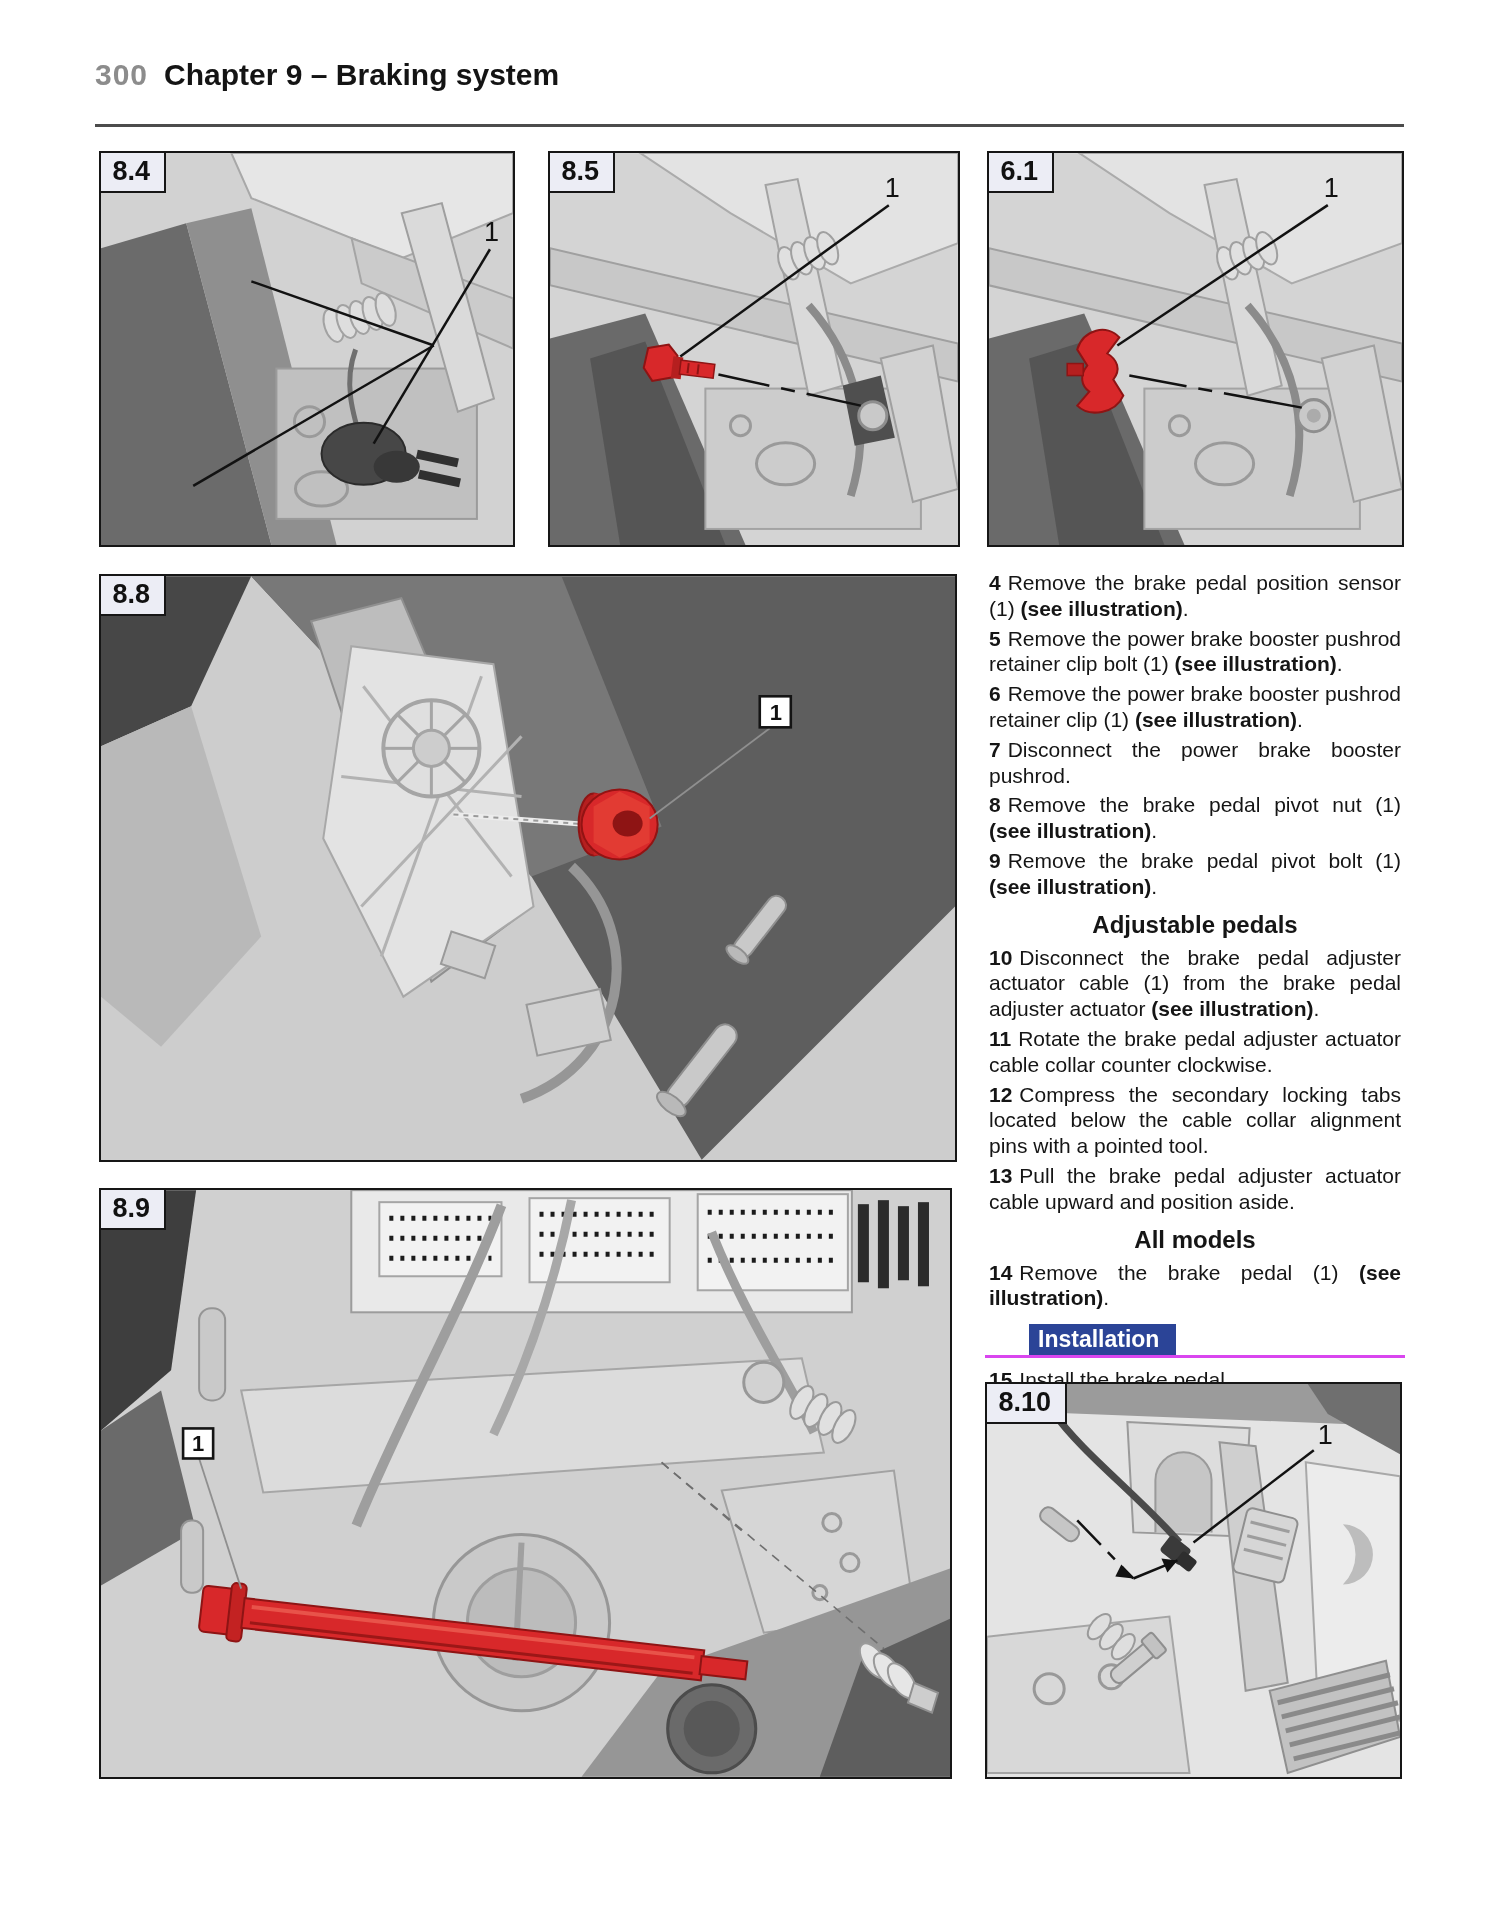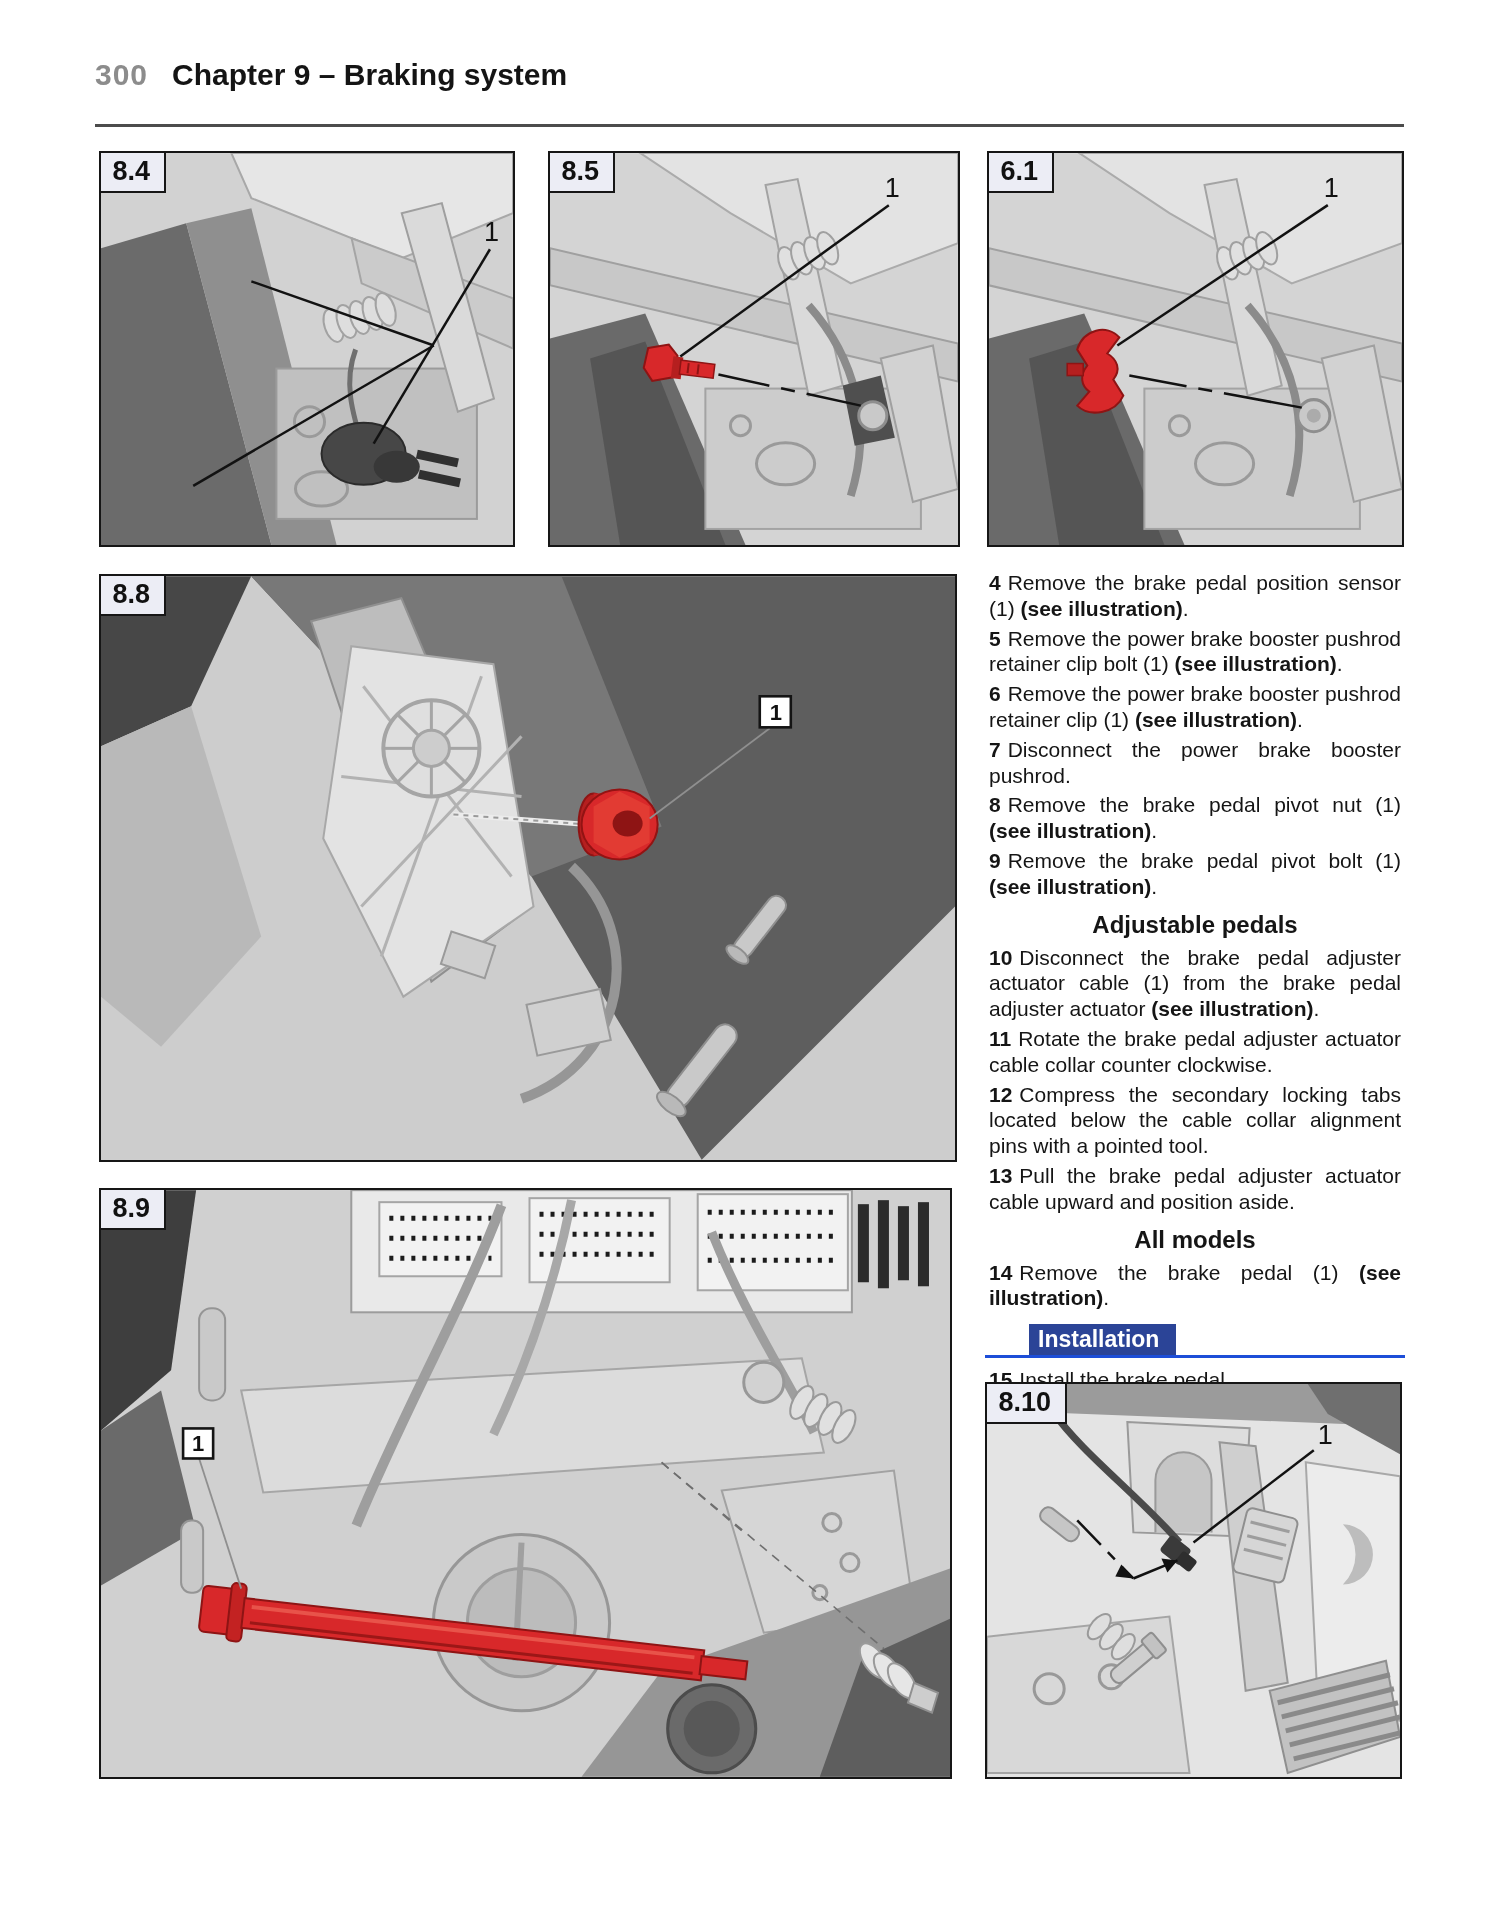--- a/index.html
+++ b/index.html
@@ -1,21 +1,21 @@
 <!DOCTYPE html>
 <html><head>
 <meta charset="utf-8">
 <style>
   html,body{margin:0;padding:0;background:#ffffff;}
   .page{
     position:relative;width:1500px;height:1929px;background:#ffffff;
     font-family:"Liberation Sans", sans-serif;color:#151515;overflow:hidden;
   }
   
-  .hdr{position:absolute;left:95px;top:58px;display:flex;gap:24px;align-items:baseline;}
+  .hdr{position:absolute;left:95px;top:58px;display:flex;gap:16px;align-items:baseline;}
   .hdr .pgnum{font-size:30px;font-weight:bold;color:#8c8c8c;letter-spacing:1px;}
   .hdr .chap{font-size:30px;font-weight:bold;color:#141414;}
   .hrule{position:absolute;left:95px;top:124px;width:1309px;height:3px;background:#4c4c4c;}
 
   
   .panel{position:absolute;border:2.5px solid #161616;background:#d5d5d5;box-sizing:border-box;}
   .panel svg{display:block;width:100%;height:100%;}
   .figlabel{
     position:absolute;left:-2.5px;top:-2.5px;height:42px;box-sizing:border-box;
     background:#ecedf5;border:2.5px solid #161616;font-size:27px;font-weight:bold;
@@ -26,21 +26,21 @@
   .f86{left:987px;top:151px;width:417px;height:396px;}
   .f88{left:99px;top:574px;width:858px;height:588px;}
   .f89{left:99px;top:1188px;width:853px;height:591px;}
   .f810{left:985px;top:1382px;width:417px;height:397px;}
 
   
   .textcol{position:absolute;left:985px;top:566px;width:420px;font-size:21px;line-height:25.8px;text-align:justify;}
   .step{margin:4px;}
   .stepnum{font-weight:bold;margin-right:7px;}
   .subhead{font-size:24px;font-weight:bold;margin:11px 0 7px 0;line-height:27px;text-align:center;}
-  .sectionhead-wrap{margin:13px 0 9px 0;border-bottom:3px solid #1d4ed8;line-height:0;padding-left:44px;}
+  .sectionhead-wrap{margin:13px 0 9px 0;border-bottom:3px solid #d946ef;line-height:0;padding-left:44px;}
   .sectionhead{display:inline-block;background:#2b4497;color:#ffffff;font-weight:bold;font-size:23px;line-height:29px;padding:1px 17px 1px 9px;}
 
   
   text.callout{font-size:27px;fill:#111;font-family:"Liberation Sans",sans-serif;}
   text.callout-boxed{font-size:22px;font-weight:bold;fill:#111;font-family:"Liberation Sans",sans-serif;}
 </style>
 </head>
 <body>
 
 <div class="page">

